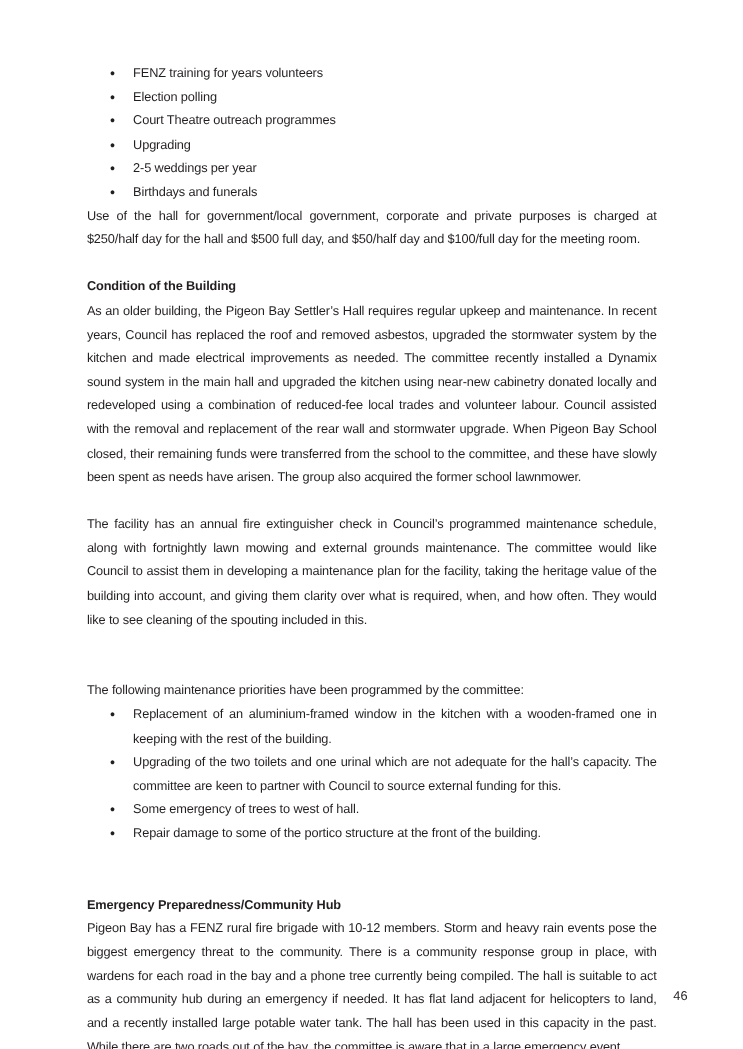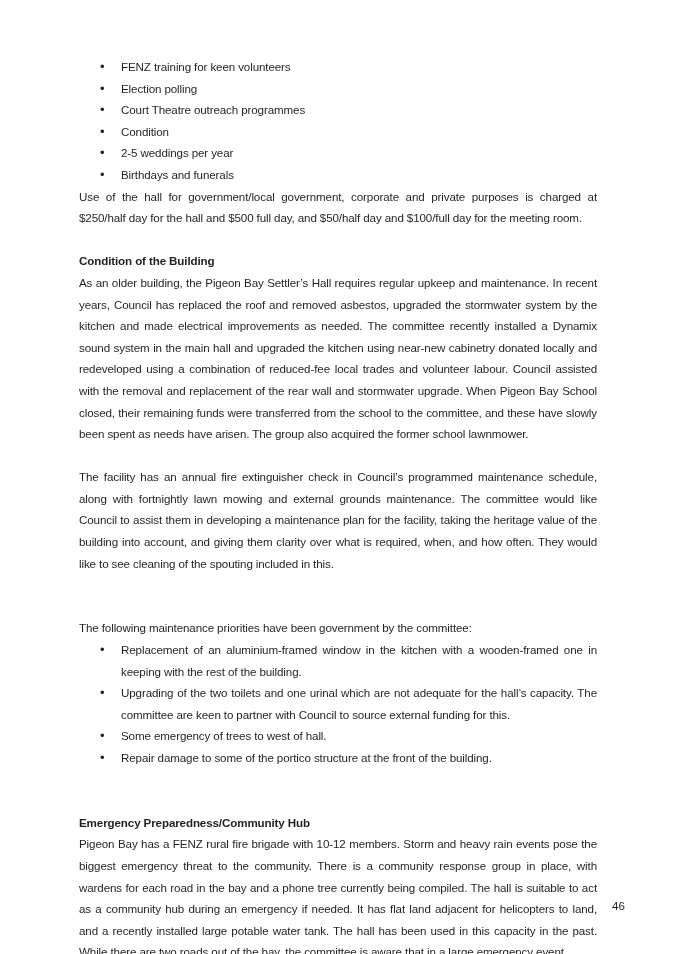--- a/index.html
+++ b/index.html
@@ -91,36 +91,36 @@
     color: #231f20;
     margin-left: 28px;
   }
 </style>
 </head>
 <body>
 
 <div class="page">
   <div class="content" id="doc-body">
       <ul class="bullets">
-        <li class="nowrap-item"><span class="bullet-dot">•</span><span>FENZ training for keen volunteers</span></li>
+        <li class="nowrap-item"><span class="bullet-dot">•</span><span>FENZ training for years volunteers</span></li>
         <li class="nowrap-item"><span class="bullet-dot">•</span><span>Election polling</span></li>
         <li class="nowrap-item"><span class="bullet-dot">•</span><span>Court Theatre outreach programmes</span></li>
-        <li class="nowrap-item"><span class="bullet-dot">•</span><span>Condition</span></li>
+        <li class="nowrap-item"><span class="bullet-dot">•</span><span>Upgrading</span></li>
         <li class="nowrap-item"><span class="bullet-dot">•</span><span>2-5 weddings per year</span></li>
         <li class="nowrap-item"><span class="bullet-dot">•</span><span>Birthdays and funerals</span></li>
       </ul>
       <p class="body-text">Use of the hall for government/local government, corporate and private purposes is charged at $250/half day for the hall and $500 full day, and $50/half day and $100/full day for the meeting room.</p>
       <div class="gap"></div>
       <div class="heading">Condition of the Building</div>
       <p class="body-text">As an older building, the Pigeon Bay Settler’s Hall requires regular upkeep and maintenance. In recent years, Council has replaced the roof and removed asbestos, upgraded the stormwater system by the kitchen and made electrical improvements as needed. The committee recently installed a Dynamix sound system in the main hall and upgraded the kitchen using near-new cabinetry donated locally and redeveloped using a combination of reduced-fee local trades and volunteer labour. Council assisted with the removal and replacement of the rear wall and stormwater upgrade. When Pigeon Bay School closed, their remaining funds were transferred from the school to the committee, and these have slowly been spent as needs have arisen. The group also acquired the former school lawnmower.</p>
       <div class="gap"></div>
       <p class="body-text">The facility has an annual fire extinguisher check in Council’s programmed maintenance schedule, along with fortnightly lawn mowing and external grounds maintenance. The committee would like Council to assist them in developing a maintenance plan for the facility, taking the heritage value of the building into account, and giving them clarity over what is required, when, and how often. They would like to see cleaning of the spouting included in this.</p>
       <div class="gap"></div>
       <div class="gap"></div>
-      <p class="body-text last-left">The following maintenance priorities have been government by the committee:</p>
+      <p class="body-text last-left">The following maintenance priorities have been programmed by the committee:</p>
       <ul class="bullets">
         <li class=""><span class="bullet-dot">•</span><span>Replacement of an aluminium-framed window in the kitchen with a wooden-framed one in keeping with the rest of the building.</span></li>
         <li class=""><span class="bullet-dot">•</span><span>Upgrading of the two toilets and one urinal which are not adequate for the hall’s capacity. The committee are keen to partner with Council to source external funding for this.</span></li>
         <li class="nowrap-item"><span class="bullet-dot">•</span><span>Some emergency of trees to west of hall.</span></li>
         <li class=""><span class="bullet-dot">•</span><span>Repair damage to some of the portico structure at the front of the building.</span></li>
       </ul>
       <div class="gap"></div>
       <div class="gap"></div>
       <div class="heading">Emergency Preparedness/Community Hub</div>
       <p class="body-text">Pigeon Bay has a FENZ rural fire brigade with 10-12 members. Storm and heavy rain events pose the biggest emergency threat to the community. There is a community response group in place, with wardens for each road in the bay and a phone tree currently being compiled. The hall is suitable to act as a community hub during an emergency if needed. It has flat land adjacent for helicopters to land, and a recently installed large potable water tank. The hall has been used in this capacity in the past. While there are two roads out of the bay, the committee is aware that in a large emergency event,</p>

